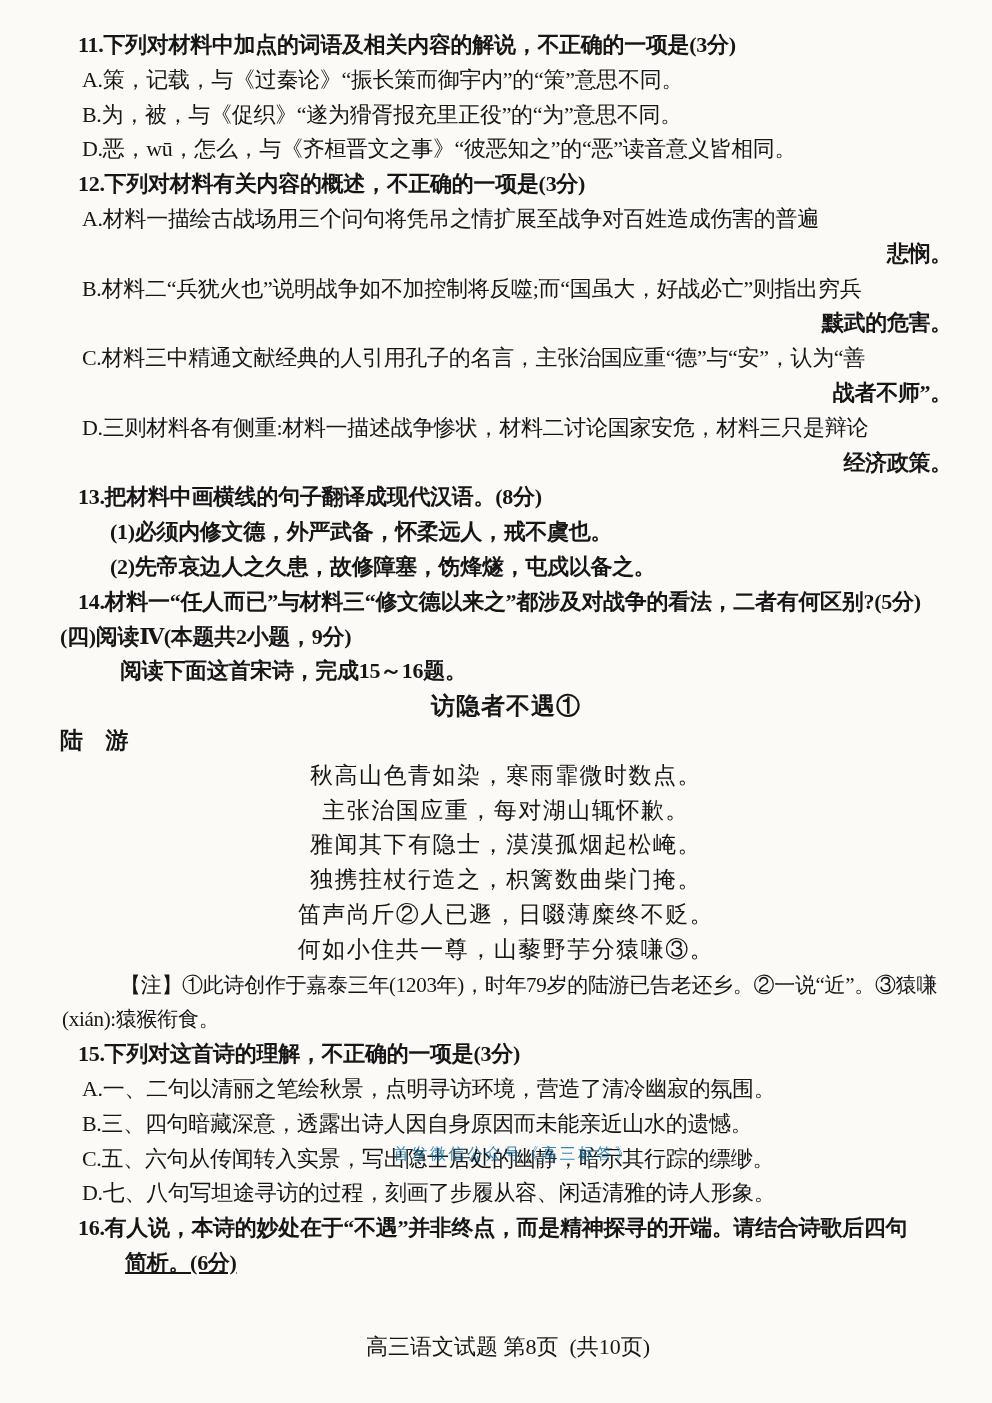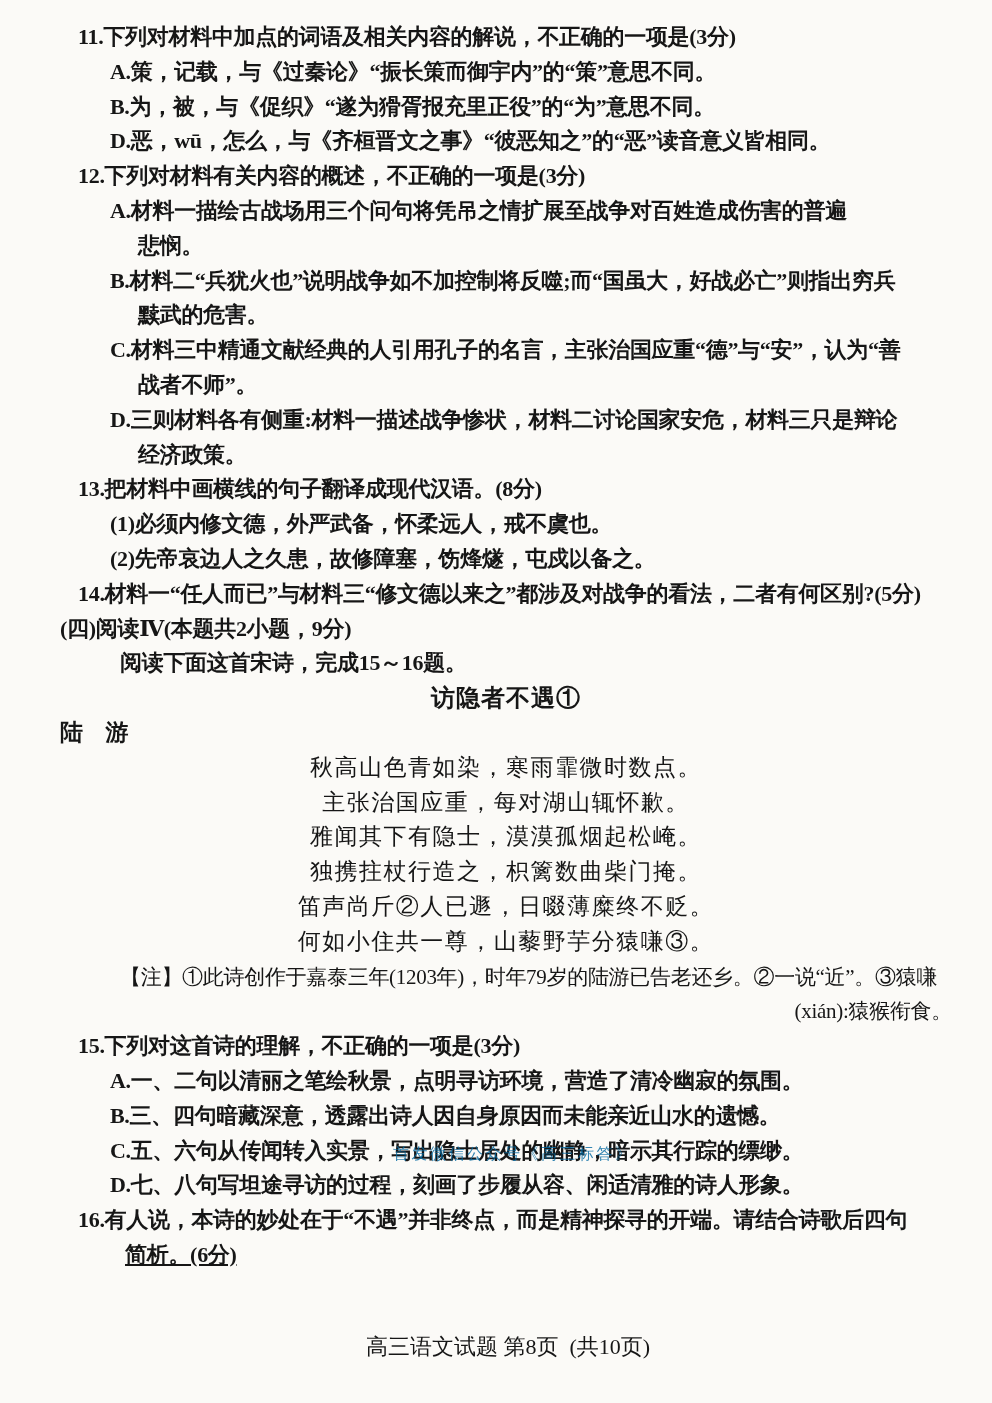--- a/index.html
+++ b/index.html
@@ -7,39 +7,39 @@
     position: relative;
     width: 992px;
     height: 1403px;
     background: #fbfaf7;
     overflow: hidden;
     font-family: "Liberation Serif", "DejaVu Serif", serif;
     color: #161616;
   }
   .content {
     position: absolute;
-    top: 20px;
+    top: 28px;
     left: 60px;
     right: 40px;
     font-size: 22px;
     line-height: 34.8px;
     letter-spacing: -0.3px;
   }
   .stem       { font-weight: 600; margin-left: 18px; white-space: nowrap; }
   .stem-cont  { font-weight: 600; margin-left: 65px; white-space: nowrap; text-decoration: underline; }
-  .option     { font-weight: 700; margin-left: 50px; white-space: nowrap; }
-  .option-cont{ font-weight: 600; margin-left: 78px; white-space: nowrap; }
+  .option     { font-weight: 400; margin-left: 22px; white-space: nowrap; }
+  .option-cont{ font-weight: 600; margin-left: 78px; white-space: nowrap; text-align: right; }
   .sub-item   { font-weight: 600; margin-left: 50px; white-space: nowrap; }
   .sec-heading{ font-weight: 700; white-space: nowrap; }
   .sec-intro  { font-weight: 600; margin-left: 60px; white-space: nowrap; }
   .poem-title { font-weight: 700; text-align: center; font-size: 24px; letter-spacing: 1px; }
   .poem-author{ font-weight: 700; text-align: left; font-size: 23px; }
   .poem-line  { text-align: center; font-size: 23px; letter-spacing: 1.5px; white-space: nowrap; }
   .note-line1 { font-size: 21px; margin-left: 2px; text-indent: 58px; white-space: nowrap; }
-  .note-cont  { font-size: 21px; margin-left: 2px; white-space: nowrap; text-align: right; }
+  .note-cont  { font-size: 21px; margin-left: 2px; white-space: nowrap; }
   .watermark {
     position: absolute;
     left: 393px;
     top: 1144px;
     font-size: 16px;
     color: #0369a1;
     opacity: 0.8;
     letter-spacing: 2.5px;
     white-space: nowrap;
   }

